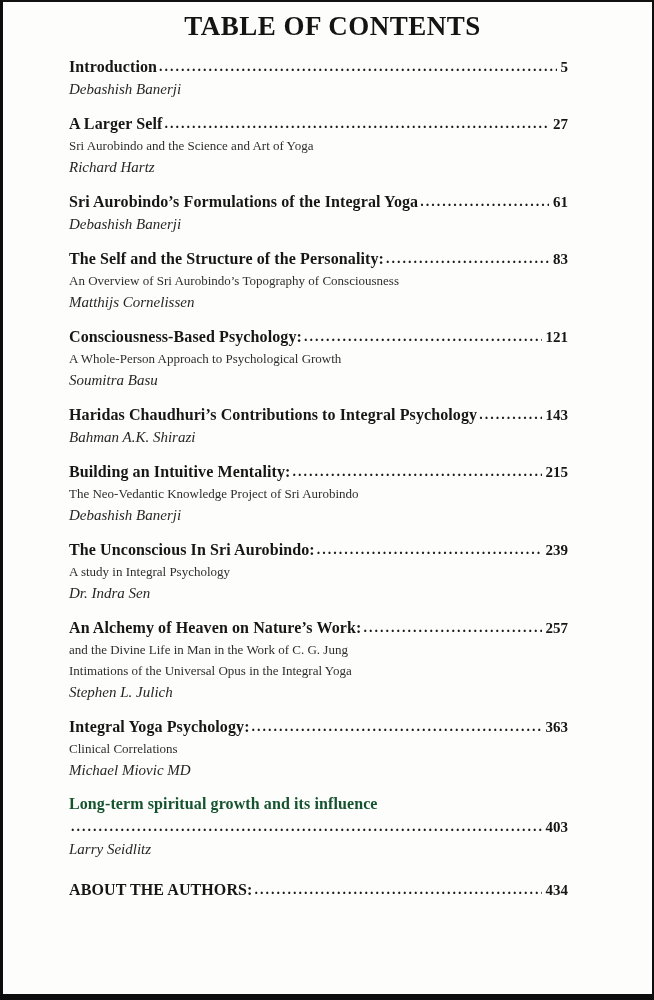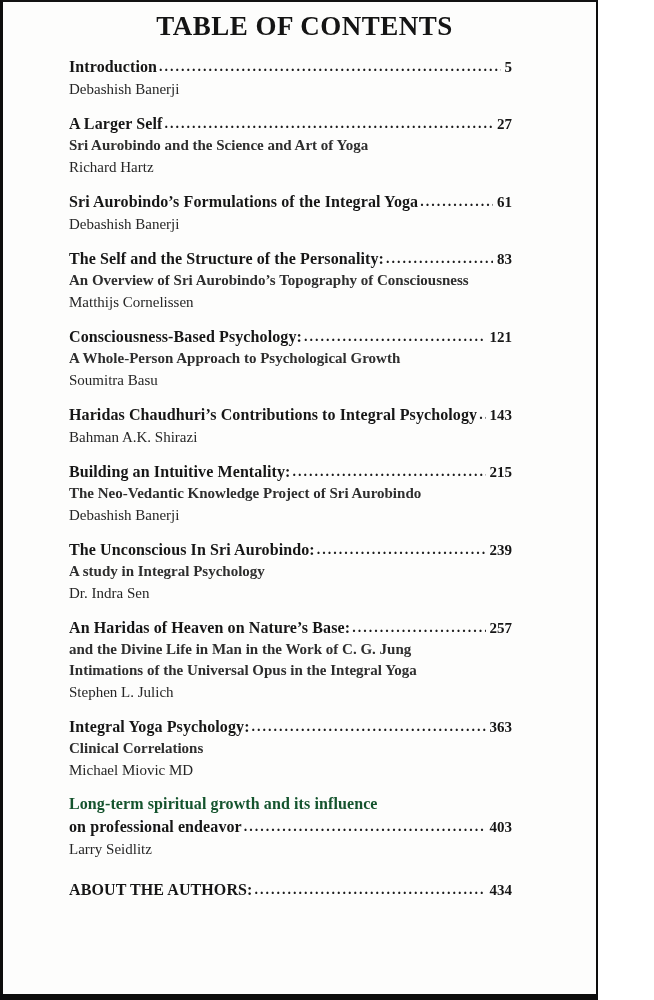--- a/index.html
+++ b/index.html
@@ -2,21 +2,21 @@
 <html><head>
 <meta charset="utf-8">
 <style>
   * { margin: 0; padding: 0; box-sizing: border-box; }
   html, body { width: 654px; height: 1000px; }
   body {
     font-family: "Liberation Serif", serif;
     background: #ffffff;
   }
   .page {
-    width: 598px;
+    width: 654px;
     height: 1000px;
     background: #fdfdfc;
     border-left: 3px solid #0d0d0d;
     border-right: 2px solid #0d0d0d;
     border-top: 2px solid #121212;
     border-bottom: 6px solid #0d0d0d;
     padding: 6px 84px 0 66px;
     overflow: hidden;
   }
   .page-title {
@@ -64,26 +64,26 @@
     font-weight: 700;
     letter-spacing: 2px;
     color: #1c1c1c;
   }
   .t-page {
     font-weight: 700;
     font-size: 15px;
     color: #161616;
   }
   .subtitle {
-    font-size: 15px;
+    font-size: 13px;
     line-height: 21px;
     color: #2e2e2e;
-    font-weight: bold;
   }
   .author {
+    font-style: italic;
     font-size: 15px;
     line-height: 21px;
     color: #262626;
     margin-top: 1px;
   }
 </style>
 </head>
 <body>
 
 <div class="page">
@@ -162,42 +162,41 @@
       <span class="t-title">The Unconscious In Sri Aurobindo:</span>
       <span class="leader"></span>
       <span class="t-page">239</span>
     </div>
   <div class="subtitle">A study in Integral Psychology</div>
         <div class="author">Dr. Indra Sen</div>
       </div>
       <div class="entry">
 
     <div class="t-line">
-      <span class="t-title">An Haridas of Heaven on Nature’s Base:</span>
+      <span class="t-title">An Alchemy of Heaven on Nature’s Work:</span>
       <span class="leader"></span>
       <span class="t-page">257</span>
     </div>
   <div class="subtitle">and the Divine Life in Man in the Work of C. G. Jung</div>
         <div class="subtitle">Intimations of the Universal Opus in the Integral Yoga</div>
         <div class="author">Stephen L. Julich</div>
       </div>
       <div class="entry">
 
     <div class="t-line">
       <span class="t-title">Integral Yoga Psychology:</span>
       <span class="leader"></span>
       <span class="t-page">363</span>
     </div>
   <div class="subtitle">Clinical Correlations</div>
         <div class="author">Michael Miovic MD</div>
       </div>
       <div class="entry">
     <div class="t-prefix">Long-term spiritual growth and its influence</div>
     <div class="t-line">
-      <span class="t-title">on professional endeavor</span>
       <span class="leader"></span>
       <span class="t-page">403</span>
     </div>
   <div class="author">Larry Seidlitz</div>
       </div>
       <div class="entry">
 
     <div class="t-line">
       <span class="t-title">ABOUT THE AUTHORS:</span>
       <span class="leader"></span>

